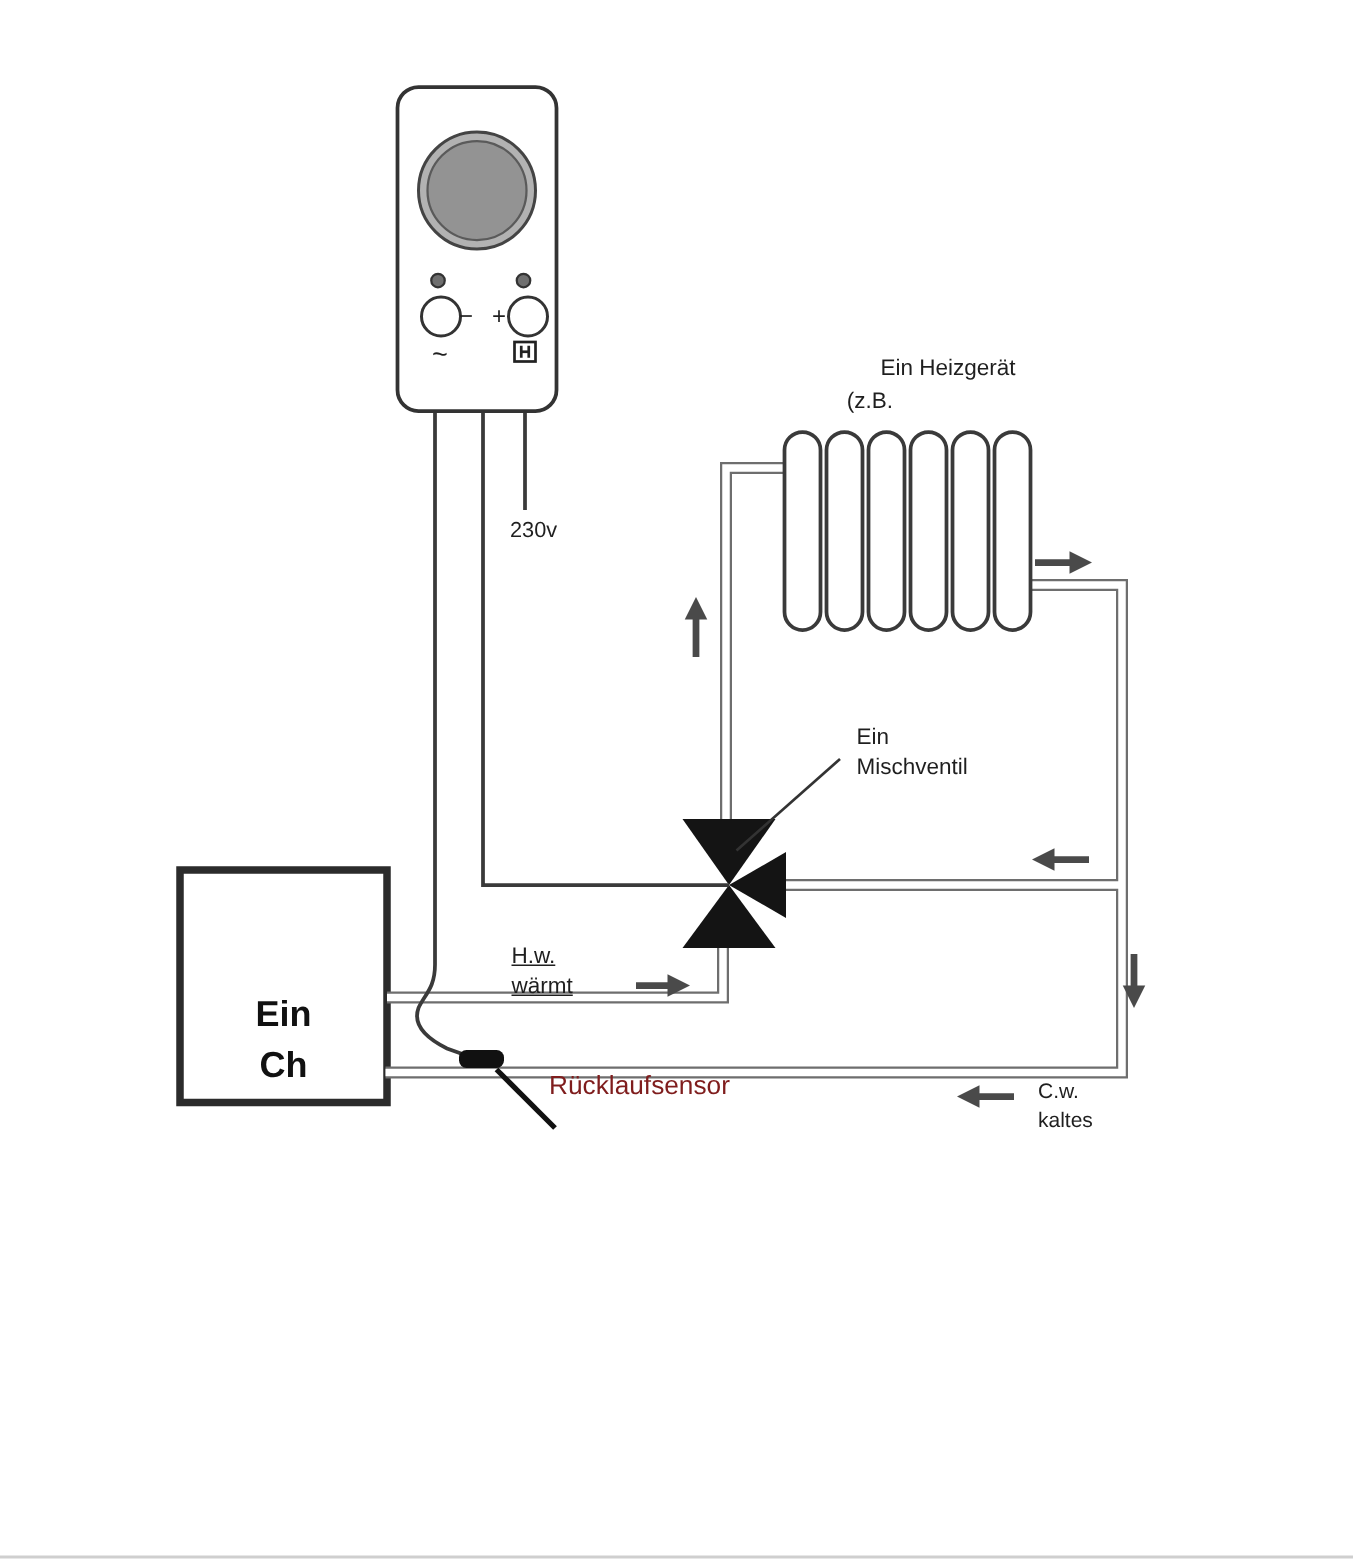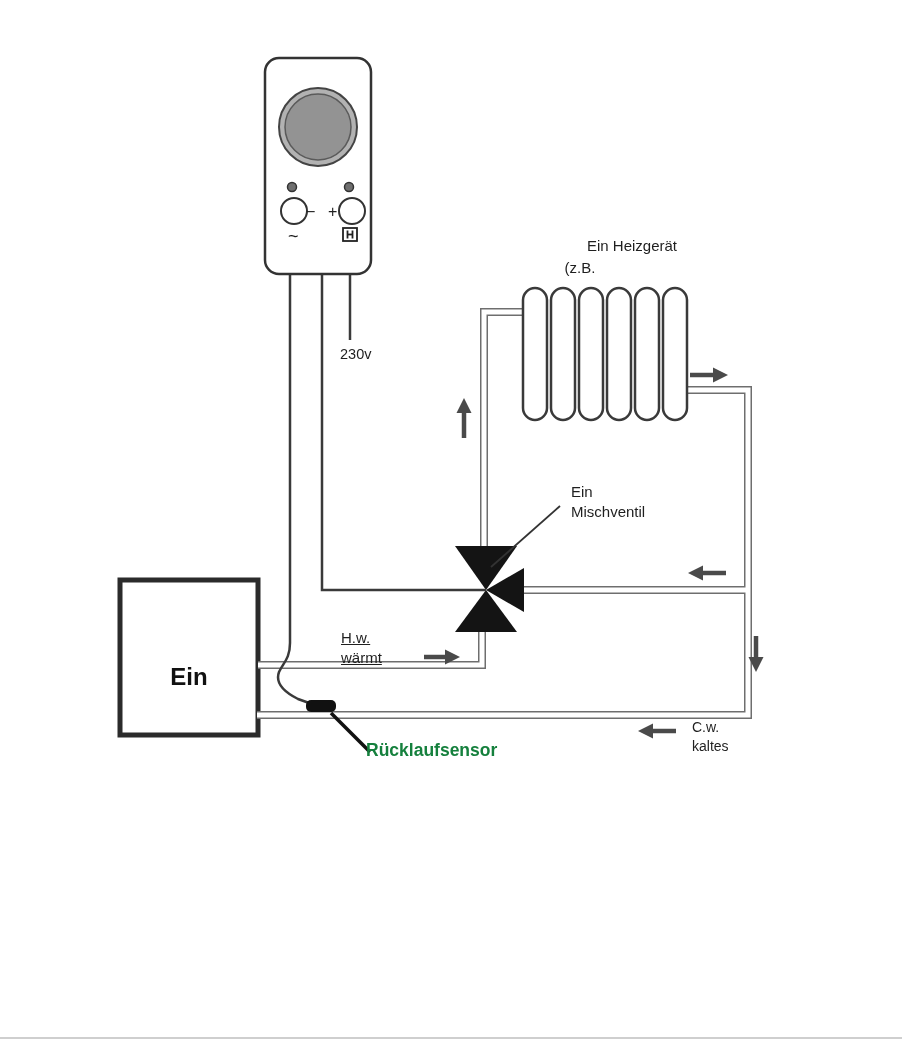--- a/index.html
+++ b/index.html
@@ -6,21 +6,21 @@
   #page{position:relative;width:902px;height:1044px;background:#ffffff;overflow:hidden;
         font-family:"Liberation Sans","DejaVu Sans",sans-serif;color:#1f1f1f;}
   #diagram-svg{position:absolute;left:0;top:0;}
   .lbl{position:absolute;white-space:nowrap;line-height:1.35;}
   .lbl-heater{left:517px;top:236px;width:160px;text-align:right;font-size:15px;}
   .lbl-heater2{left:500px;top:258px;width:160px;text-align:center;font-size:15px;}
   .lbl-valve{left:571px;top:482px;font-size:15px;}
   .lbl-voltage{left:340px;top:345px;font-size:14.5px;text-align:center;}
   .lbl-hw{left:341px;top:628px;font-size:15px;text-decoration:underline;}
   .lbl-cw{left:692px;top:718px;font-size:14px;}
-  .lbl-sensor{left:366px;top:739px;font-size:17.5px;font-weight:bold;color:#15803d;}
+  .lbl-sensor{left:366px;top:712px;font-size:17.5px;font-weight:normal;color:#7f1d1d;}
   .lbl-boiler{left:121px;top:660px;width:136px;text-align:center;font-size:24px;font-weight:bold;line-height:34px;color:#111;}
   .lbl-minus{left:306px;top:201px;font-size:16px;}
   .lbl-plus{left:328px;top:201px;font-size:16px;}
   .lbl-ac{left:288px;top:224px;font-size:18px;}
   .bottom-divider{position:absolute;left:0;top:1037px;width:902px;height:2px;background:#cfcfcf;}
 </style>
 </head>
 <body>
 
 <div id="page">
@@ -131,20 +131,21 @@
 
   <div class="lbl lbl-cw">
     <div>C.w.</div>
     <div>kaltes</div>
   </div>
 
   <div class="lbl lbl-sensor">Rücklaufsensor</div>
 
   <div class="lbl lbl-boiler">
     <div>Ein</div>
+    <div>Ch</div>
   </div>
 
   <div class="lbl lbl-minus">−</div>
   <div class="lbl lbl-plus">+</div>
   <div class="lbl lbl-ac">~</div>
 
   <div class="bottom-divider"></div>
 </div>
 
 </body></html>

